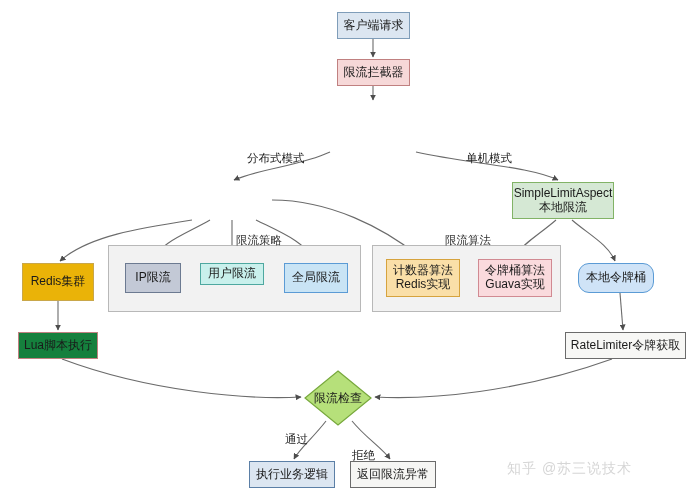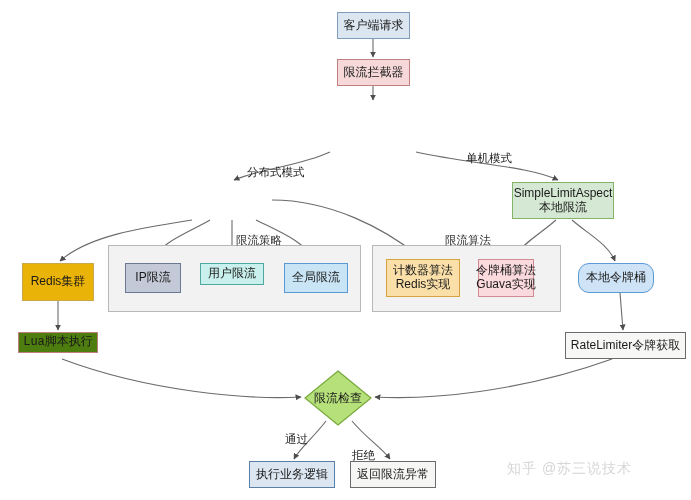--- a/index.html
+++ b/index.html
@@ -172,30 +172,30 @@
 
   <div class="node" style="left:284px;top:263px;width:64px;height:30px;background:#c9e4f5;border-color:#5b9bd5;">
     <span>全局限流</span>
   </div>
 
   <div class="node" style="left:386px;top:259px;width:74px;height:38px;background:#fadfa8;border-color:#d6a33e;">
     <span>计数器算法</span>
     <span class="l2">Redis实现</span>
   </div>
 
-  <div class="node" style="left:478px;top:259px;width:56px;height:38px;background:#fadadd;border-color:#d18a92;">
+  <div class="node" style="left:478px;top:259px;width:74px;height:38px;background:#fadadd;border-color:#d18a92;">
     <span>令牌桶算法</span>
     <span class="l2">Guava实现</span>
   </div>
 
   <div class="node" style="left:578px;top:263px;width:76px;height:30px;background:#cfe3f7;border-color:#5b9bd5;border-radius:11px;">
     <span>本地令牌桶</span>
   </div>
 
-  <div class="node" style="left:18px;top:332px;width:80px;height:21px;background:#4d7c0f;border-color:#c08080;font-family:Liberation Mono, monospace;">
+  <div class="node" style="left:18px;top:332px;width:80px;height:27px;background:#15803d;border-color:#c08080;">
     <span>Lua脚本执行</span>
   </div>
 
   <div class="node" style="left:565px;top:332px;width:121px;height:27px;background:#f7f7f5;border-color:#6b6b6b;">
     <span>RateLimiter令牌获取</span>
   </div>
 
   <div class="node" style="left:249px;top:461px;width:86px;height:27px;background:#dce6f1;border-color:#5b7fa6;">
     <span>执行业务逻辑</span>
   </div>
@@ -205,20 +205,20 @@
   </div>
 
 
   <div class="diamond-wrap" style="left:304px;top:370px;width:68px;height:56px;">
     <svg class="diamond-shape" viewBox="0 0 68 56" preserveAspectRatio="none">
       <polygon points="34,1 67,28 34,55 1,28" fill="#b6e07a" stroke="#77a83c" stroke-width="1.2"></polygon>
     </svg>
     <span class="diamond-label">限流检查</span>
   </div>
 
-  <div class="edge-label" style="left:247px;top:165px;">分布式模式</div>
+  <div class="edge-label" style="left:247px;top:151px;">分布式模式</div>
   <div class="edge-label" style="left:466px;top:151px;">单机模式</div>
   <div class="edge-label" style="left:285px;top:432px;">通过</div>
   <div class="edge-label" style="left:352px;top:432px;margin-top:16px;">拒绝</div>
 
   <div class="watermark" style="left:507px;top:460px;">知乎 @苏三说技术</div>
 
 </div>
 
 </body></html>

